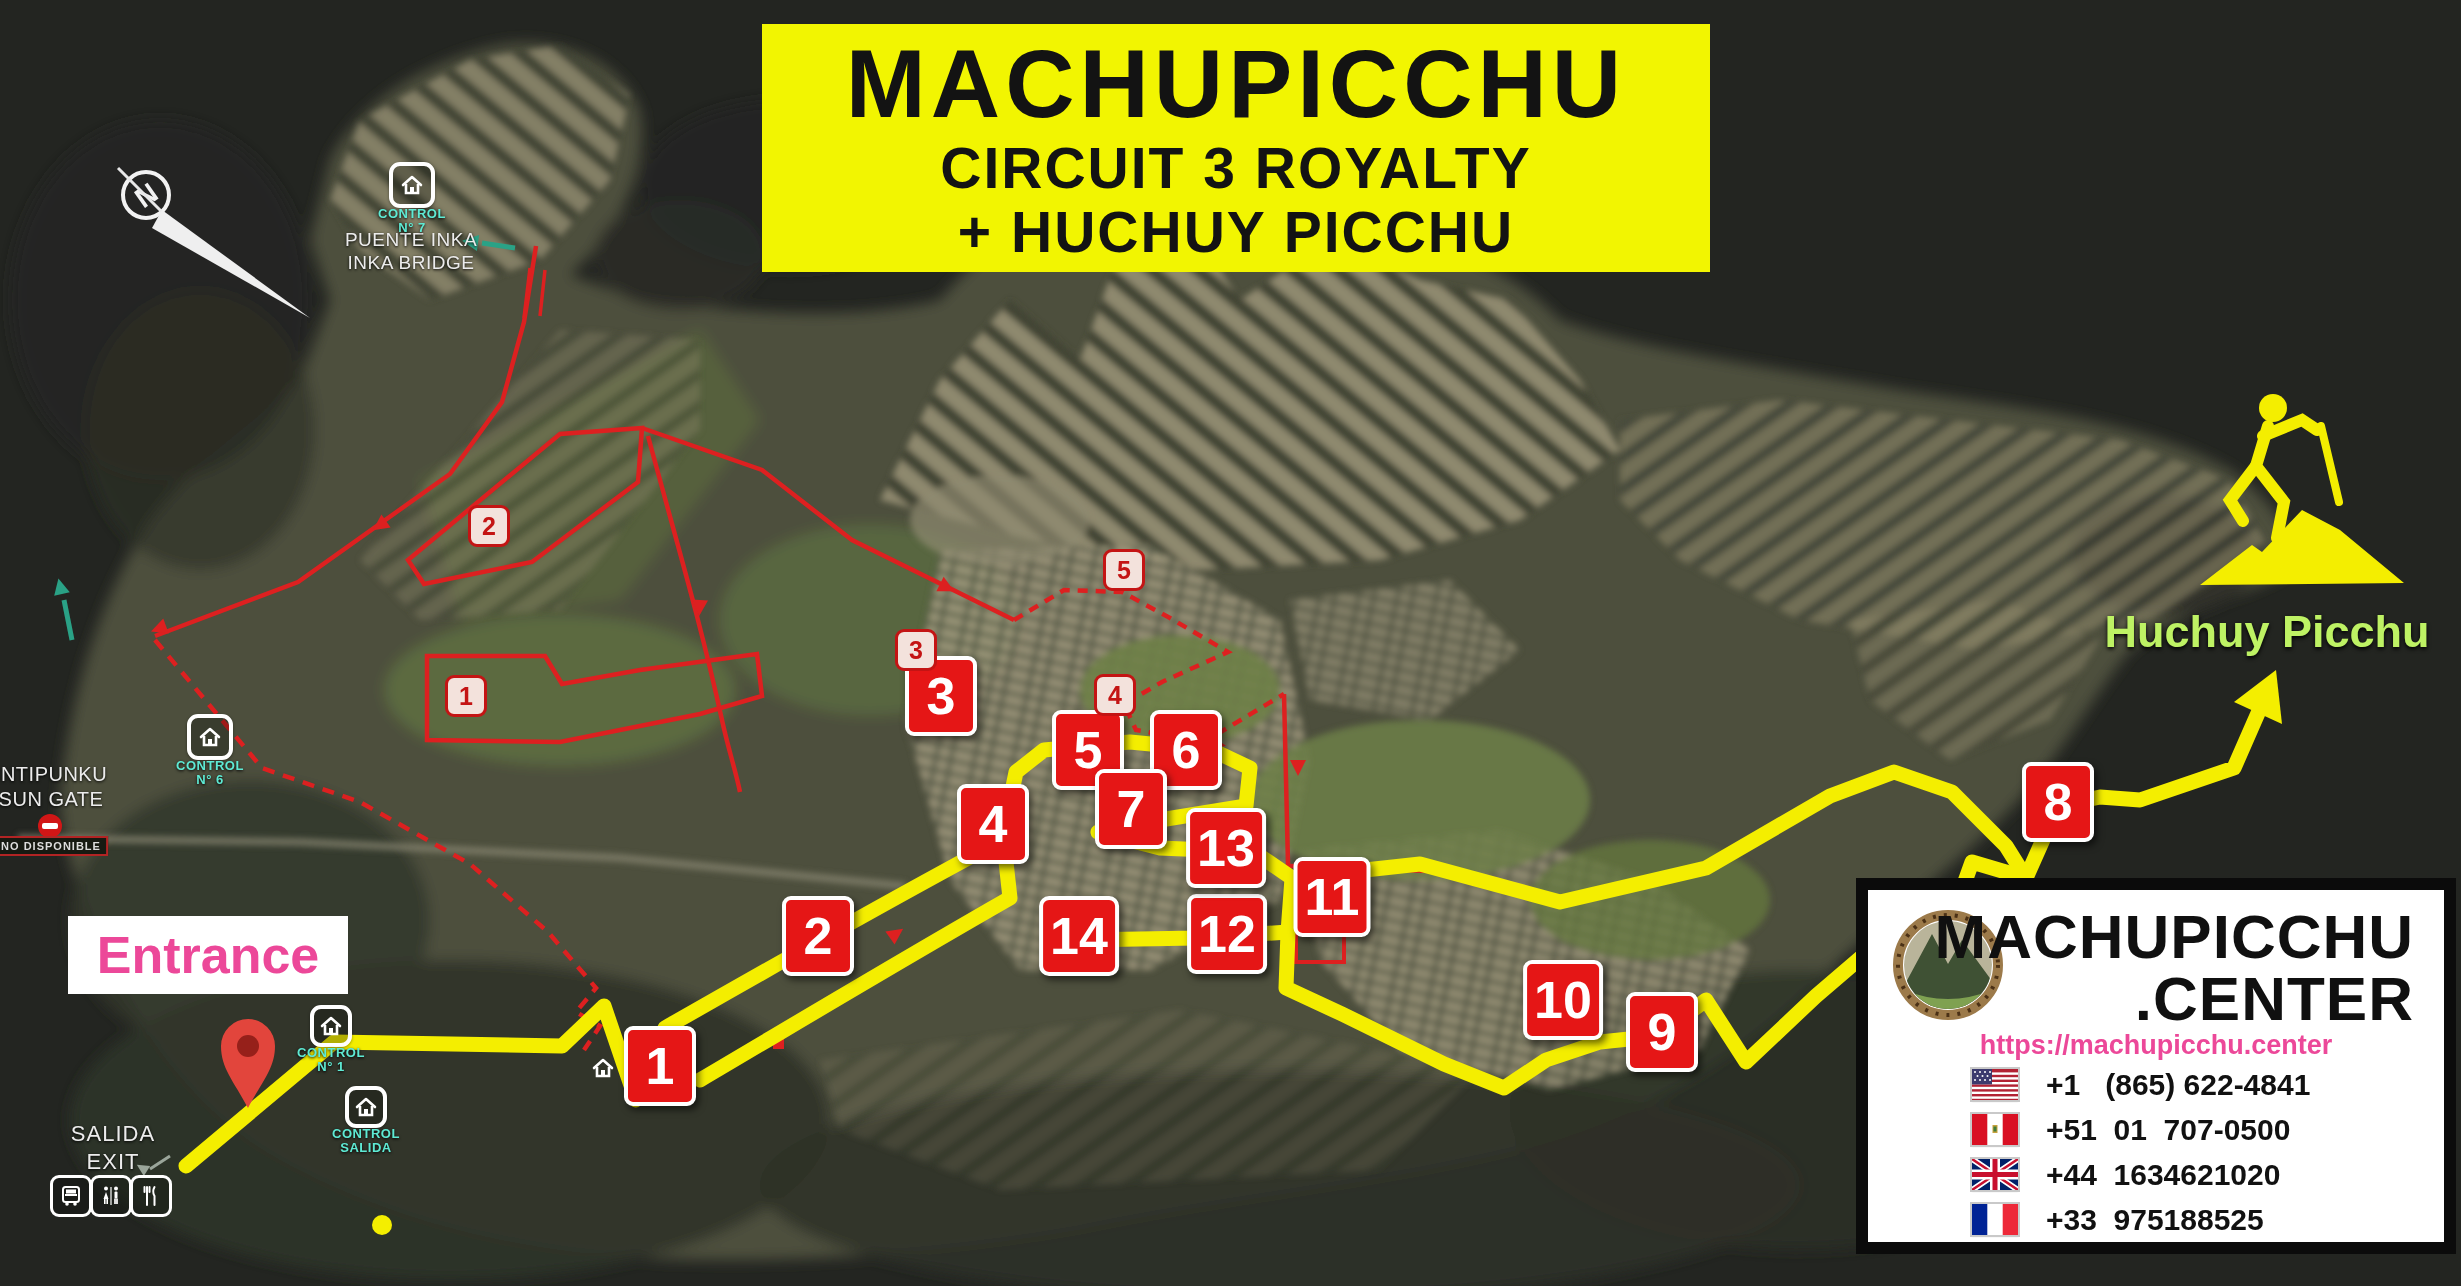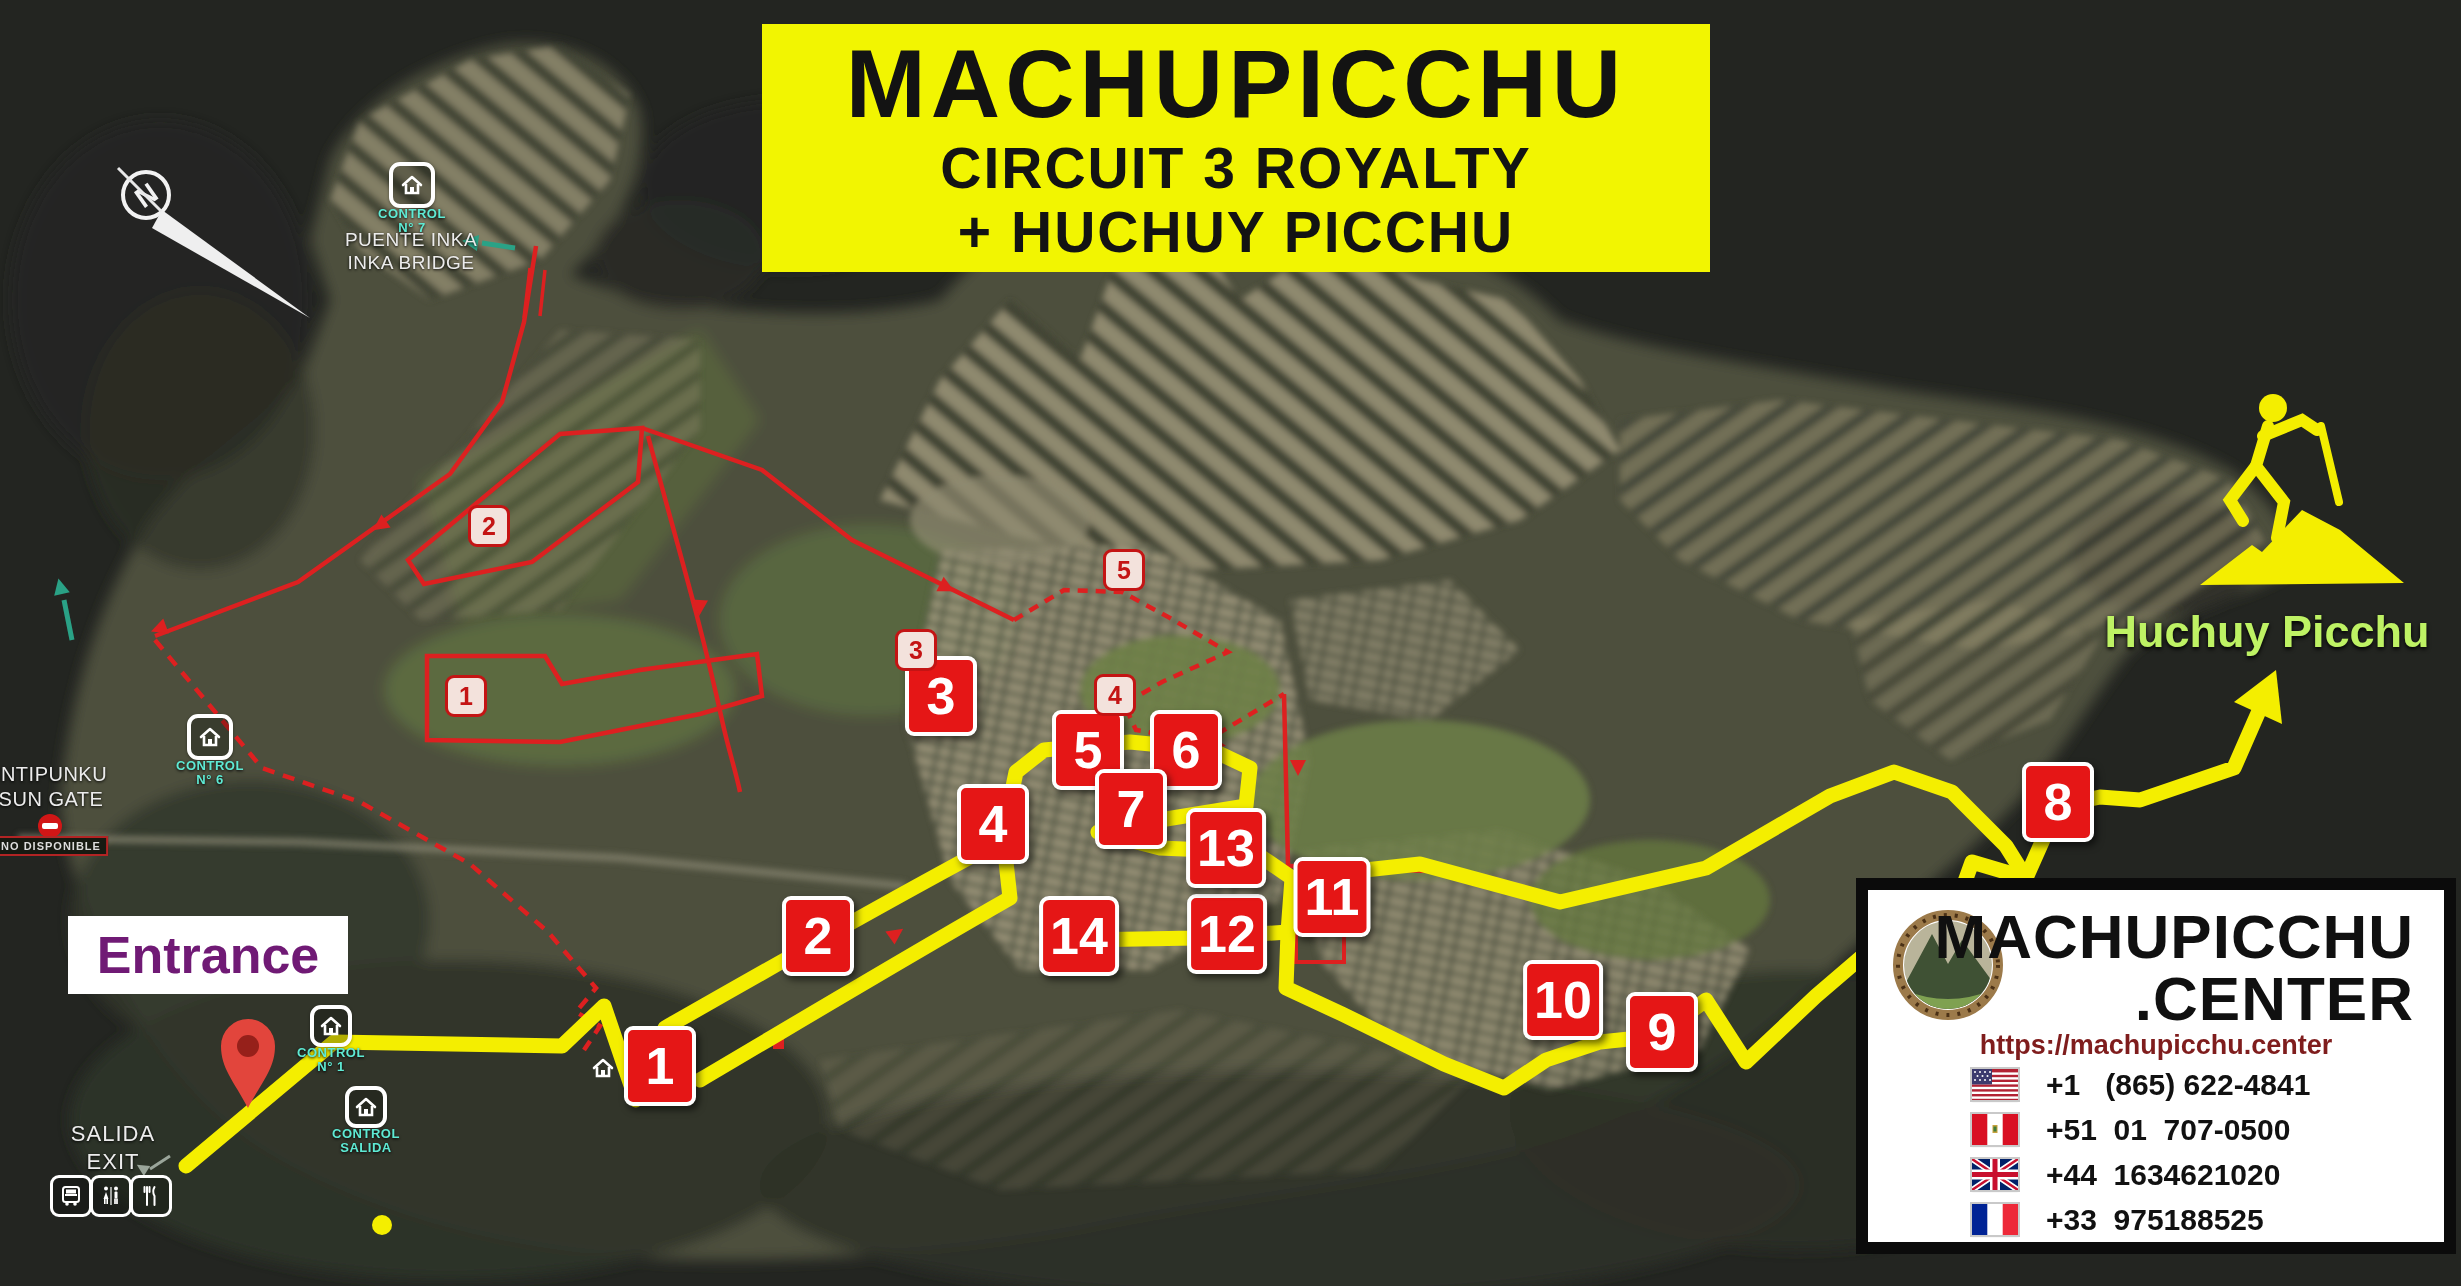--- a/index.html
+++ b/index.html
@@ -13,21 +13,21 @@
   .title-box .t1{font-size:96px;font-weight:900;letter-spacing:5px;line-height:104px;}
   .title-box .t2,.title-box .t3{font-size:57px;font-weight:900;letter-spacing:2px;line-height:64px;}
 
   
   .walk-info{position:absolute;left:1457px;top:330px;color:#fff;font-size:50px;font-weight:700;
              line-height:67px;text-shadow:0 2px 5px rgba(0,0,0,.6);white-space:nowrap;}
 
   
   .entrance-box{position:absolute;left:68px;top:916px;width:280px;height:78px;background:#fff;
                 display:flex;align-items:center;justify-content:center;}
-  .entrance-box span{color:#701a75;font-size:52px;font-weight:900;}
+  .entrance-box span{color:#ec4899;font-size:52px;font-weight:900;}
 
   .small-label{position:absolute;color:#ececec;text-align:center;text-shadow:0 1px 3px #000;
                font-weight:400;white-space:nowrap;transform:translateX(-50%);}
   .salida-label{left:113px;top:1120px;font-size:22px;line-height:28px;letter-spacing:1px;}
   .intipunku-label{left:51px;top:762px;font-size:20px;line-height:25px;letter-spacing:.5px;}
   .puente-label{left:411px;top:228px;font-size:19px;line-height:23px;letter-spacing:.5px;}
   .huchuy-label{left:2267px;top:606px;font-size:45px;font-weight:700;color:#bef264;
                 text-shadow:0 2px 4px #000;}
 
   .nodisp-box{position:absolute;left:51px;top:836px;transform:translateX(-50%);
@@ -54,21 +54,21 @@
             border:3px solid #fff;border-radius:9px;background:rgba(8,10,6,.3);
             display:flex;align-items:center;justify-content:center;}
   .plain-house{position:absolute;transform:translate(-50%,-50%);}
 
   
   .info-card{position:absolute;left:1856px;top:878px;width:600px;height:376px;background:#fff;
              border:12px solid #0b0b0b;box-sizing:border-box;}
   .info-card .logo{position:absolute;left:24px;top:16px;}
   .brand{position:absolute;right:30px;top:16px;text-align:right;color:#101010;
          font-size:62px;font-weight:900;line-height:62px;letter-spacing:1px;}
-  .card-url{position:absolute;left:0;right:0;top:140px;text-align:center;color:#7f1d1d;
+  .card-url{position:absolute;left:0;right:0;top:140px;text-align:center;color:#ec4899;
             font-size:27px;font-weight:700;}
   .phones{position:absolute;left:104px;top:172px;right:10px;}
   .phone-row{display:flex;align-items:center;height:45px;}
   .phone-row .flag{width:46px;height:31px;margin-right:28px;flex:0 0 auto;
                    box-shadow:0 0 0 2px #c9c9c9, 0 1px 2px rgba(0,0,0,.4);}
   .phone-row .num{font-size:30px;font-weight:700;color:#111;white-space:pre;}
 </style>
 </head>
 <body>
 

